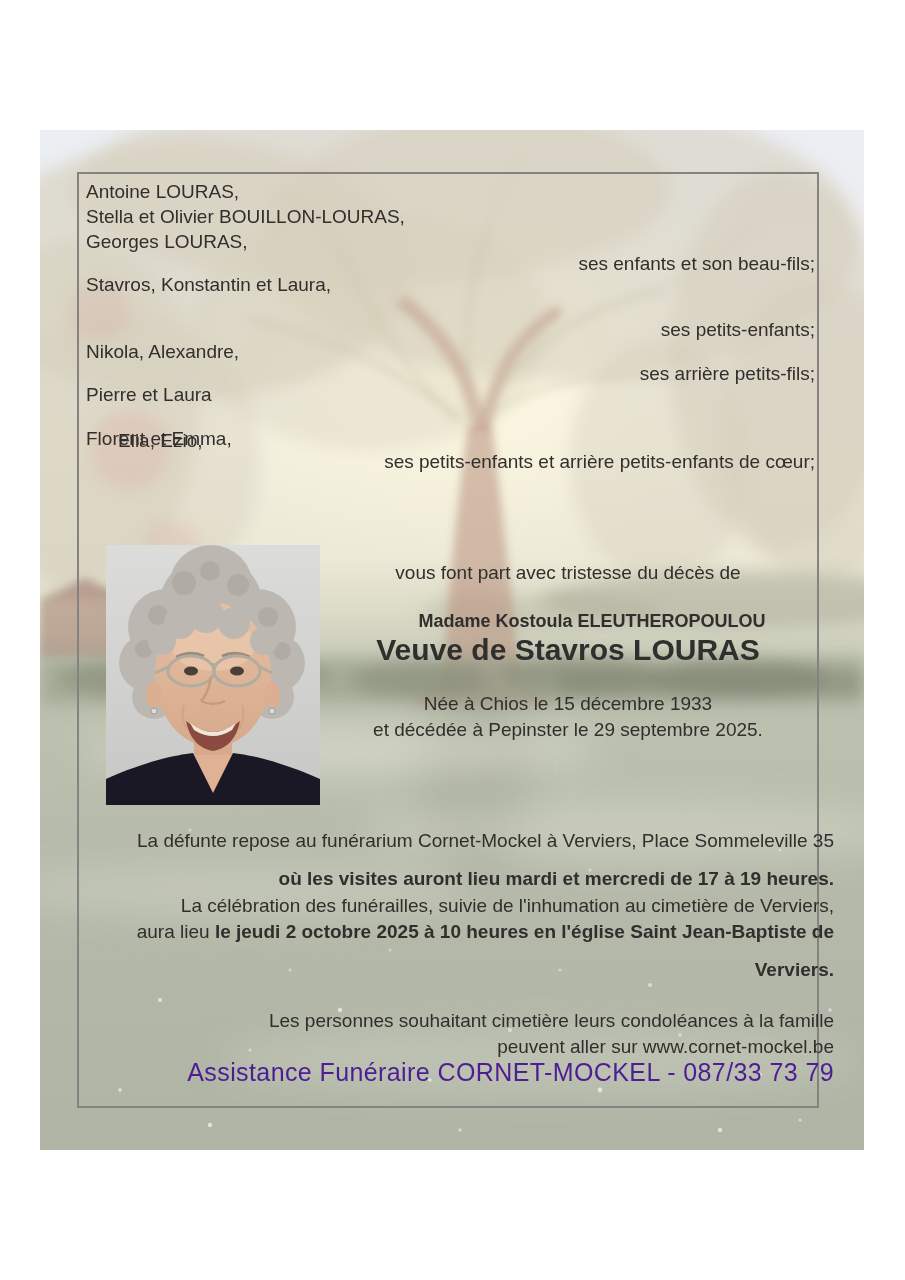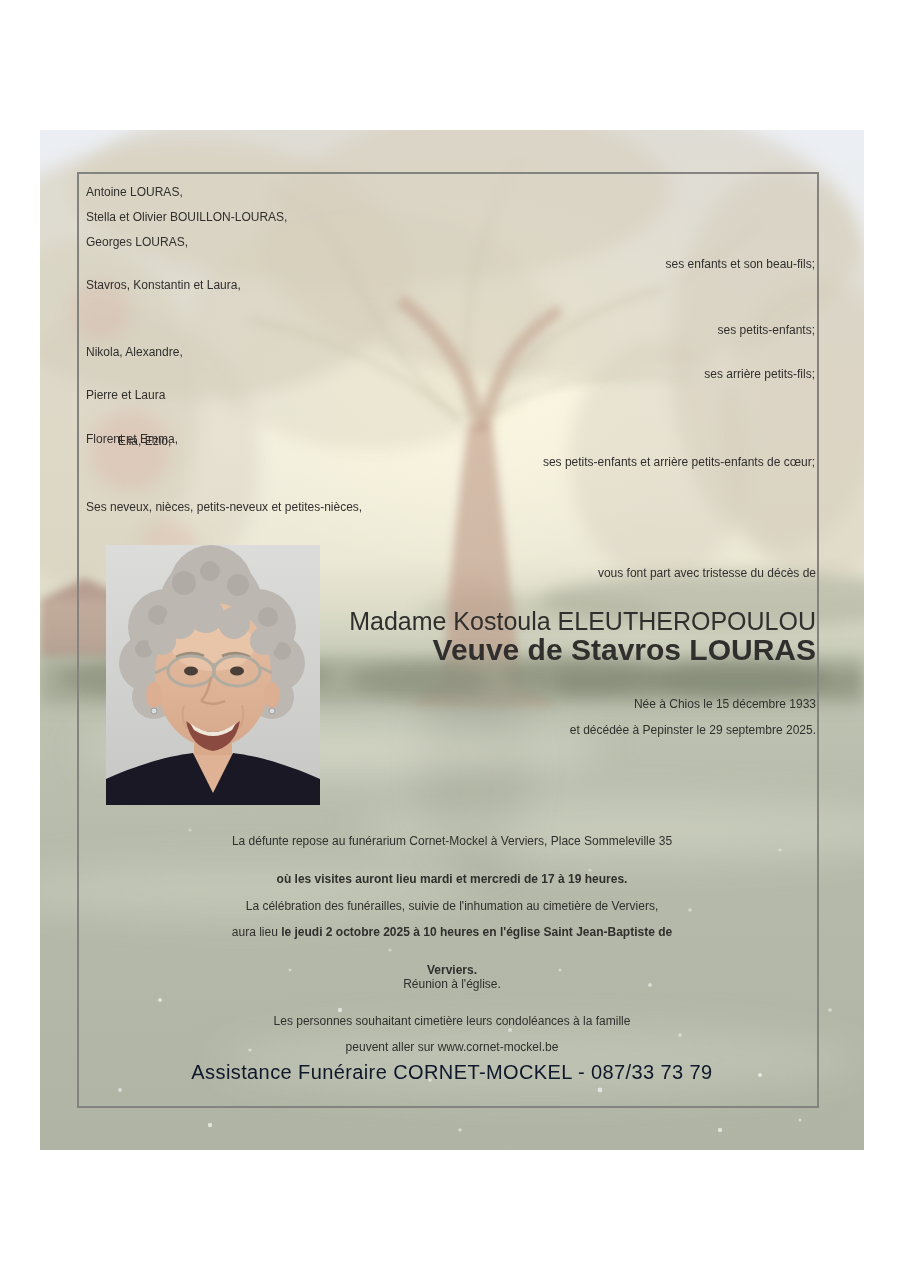--- a/index.html
+++ b/index.html
@@ -16,30 +16,30 @@
       radial-gradient(ellipse 430px 300px at 52% 22%, rgba(253,248,222,0.95), rgba(253,248,222,0) 72%),
       linear-gradient(180deg,
         #ebeef3 0%, #edefed 15%, #f2efe0 30%, #ece9d6 42%,
         #dcdcc8 47%, #c6cab8 52%, #bcc1b0 57%, #b5baaa 72%, #afb4a4 100%);
   }
   .bg svg{position:absolute;left:0;top:0;}
   .frame{
     position:absolute;left:77px;top:172px;width:742px;height:936px;
     border:2px solid #85837f;box-sizing:border-box;
   }
-  .ln{position:absolute;white-space:nowrap;font-size:12px;line-height:26px;}
+  .ln{position:absolute;white-space:nowrap;font-size:19px;line-height:26px;}
   .l{left:86px;}
   .ind{left:118px;}
   .r{right:90px;text-align:left;}
-  .cz{left:320px;width:496px;text-align:right;}
-  .cf{left:78px;width:748px;text-align:center;}
+  .cz{left:320px;width:496px;text-align:center;}
+  .cf{left:78px;width:748px;text-align:right;padding-left:8px;}
   .b{font-weight:bold;margin-top:12px;}
-  .name{font-size:25px;line-height:30px;font-weight:normal;}
+  .name{font-size:18px;line-height:30px;font-weight:bold;padding-left:24px;}
   .widow{font-size:30px;line-height:28px;font-weight:bold;}
-  .wm{color:#0f172a;font-size:20px;letter-spacing:0.4px;}
+  .wm{color:#4c1d95;font-size:25px;letter-spacing:0.4px;}
   .photo{position:absolute;left:106px;top:545px;width:214px;height:260px;overflow:hidden;}
 </style>
 </head>
 <body>
 
 <div class="page">
 
   <div class="bg">
     <svg width="824" height="1020" viewBox="0 0 824 1020">
       <defs>
@@ -157,21 +157,20 @@
   <div class="ln r" style="top:317px">ses petits-enfants;</div>
 
   <div class="ln l" style="top:339px">Nikola, Alexandre,</div>
   <div class="ln r" style="top:361px">ses arrière petits-fils;</div>
 
   <div class="ln l" style="top:382px">Pierre et Laura</div>
   <div class="ln ind" style="top:428px">Elia, Ezio,</div>
   <div class="ln l" style="top:426px">Florent et Emma,</div>
   <div class="ln r" style="top:449px">ses petits-enfants et arrière petits-enfants de cœur;</div>
 
-  <div class="ln l" style="top:494px">Ses neveux, nièces, petits-neveux et petites-nièces,</div>
 
   <div class="photo">
     <svg width="214" height="260" viewBox="0 0 214 260">
       <defs>
         <linearGradient id="pbg" x1="0" y1="0" x2="0" y2="1">
           <stop offset="0" stop-color="#dcdcda"></stop>
             <stop offset="1" stop-color="#c7c8c6"></stop>
         </linearGradient>
         <linearGradient id="skin" x1="0" y1="0" x2="0" y2="1">
           <stop offset="0" stop-color="#e6c0a4"></stop>
@@ -250,19 +249,18 @@
   <div class="ln cz widow" style="top:636px">Veuve de Stavros LOURAS</div>
   <div class="ln cz" style="top:691px">Née à Chios le 15 décembre 1933</div>
   <div class="ln cz" style="top:717px">et décédée à Pepinster le 29 septembre 2025.</div>
 
   <div class="ln cf" style="top:828px">La défunte repose au funérarium Cornet-Mockel à Verviers, Place Sommeleville 35</div>
   <div class="ln cf b" style="top:854px">où les visites auront lieu mardi et mercredi de 17 à 19 heures.</div>
 
   <div class="ln cf" style="top:893px">La célébration des funérailles, suivie de l'inhumation au cimetière de Verviers,</div>
   <div class="ln cf" style="top:919px"><span>aura lieu </span><span class="b">le jeudi 2 octobre 2025 à 10 heures en l'église Saint Jean-Baptiste de</span></div>
   <div class="ln cf b" style="top:945px">Verviers.</div>
-  <div class="ln cf" style="top:971px">Réunion à l'église.</div>
 
   <div class="ln cf" style="top:1008px">Les personnes souhaitant cimetière leurs condoléances à la famille</div>
   <div class="ln cf" style="top:1034px">peuvent aller sur www.cornet-mockel.be</div>
   <div class="ln cf wm" style="top:1059px">Assistance Funéraire CORNET-MOCKEL - 087/33 73 79</div>
 
 </div>
 
 </body></html>

